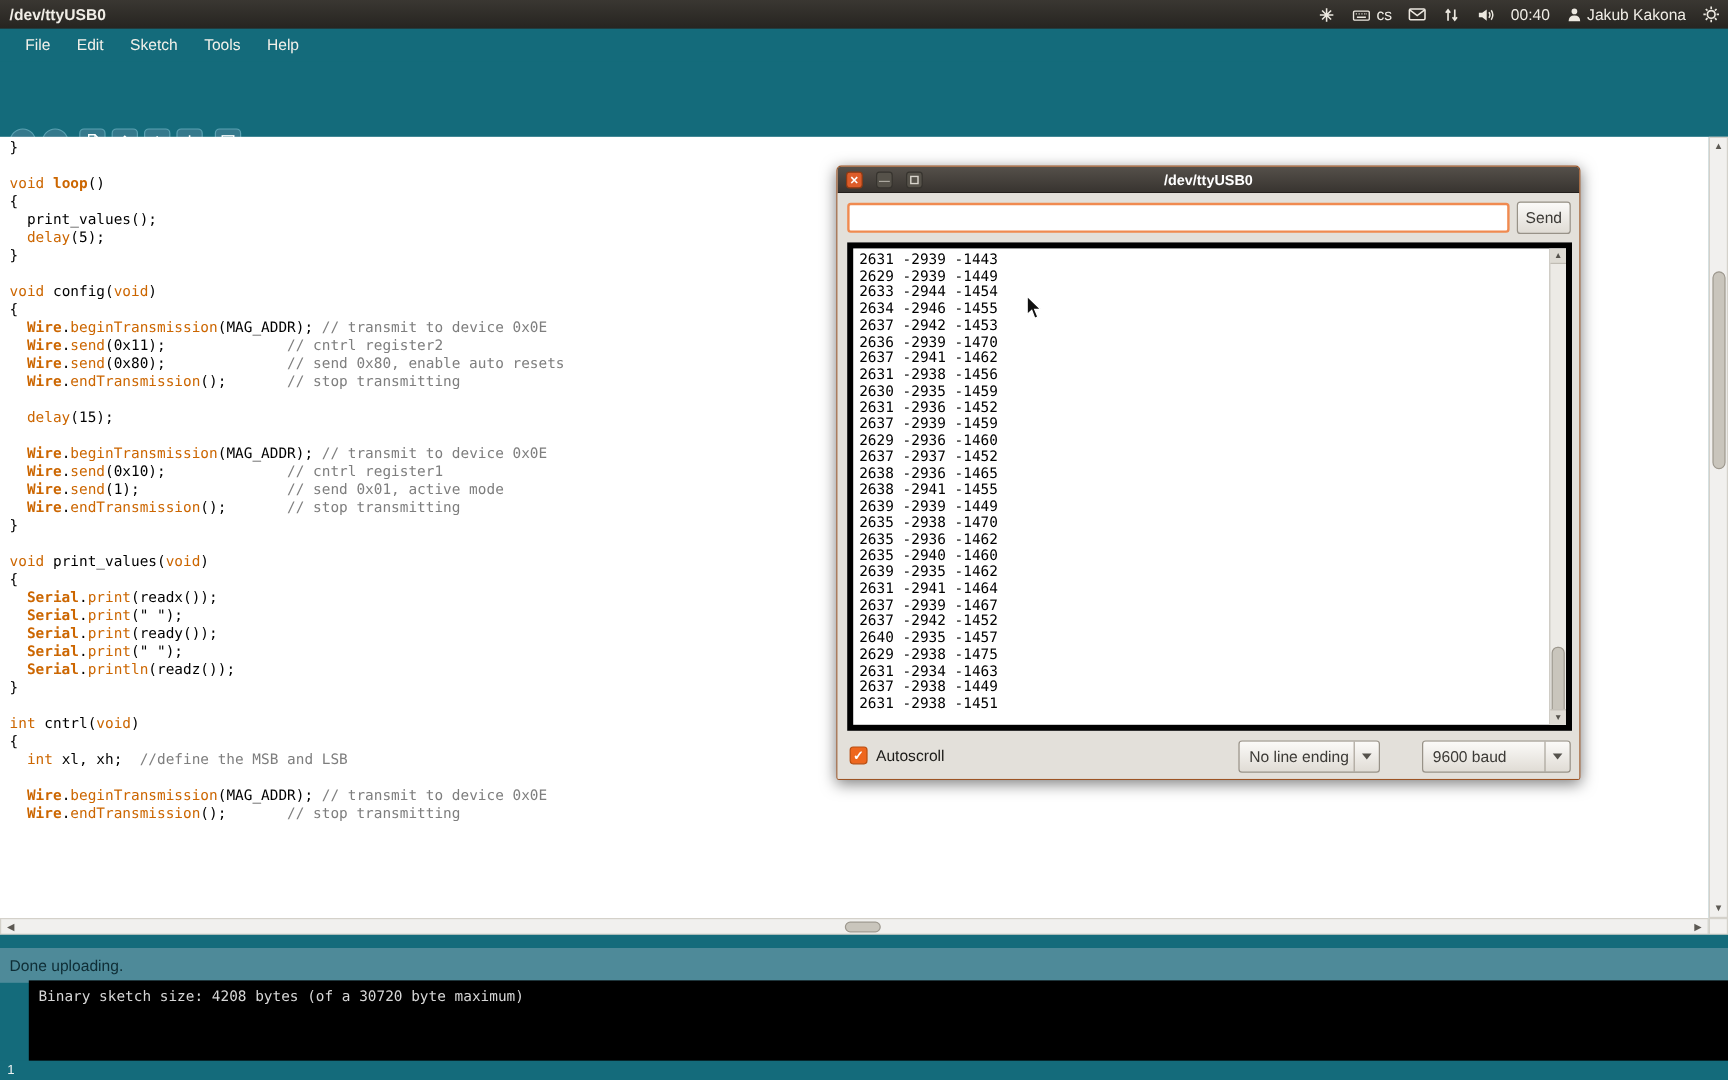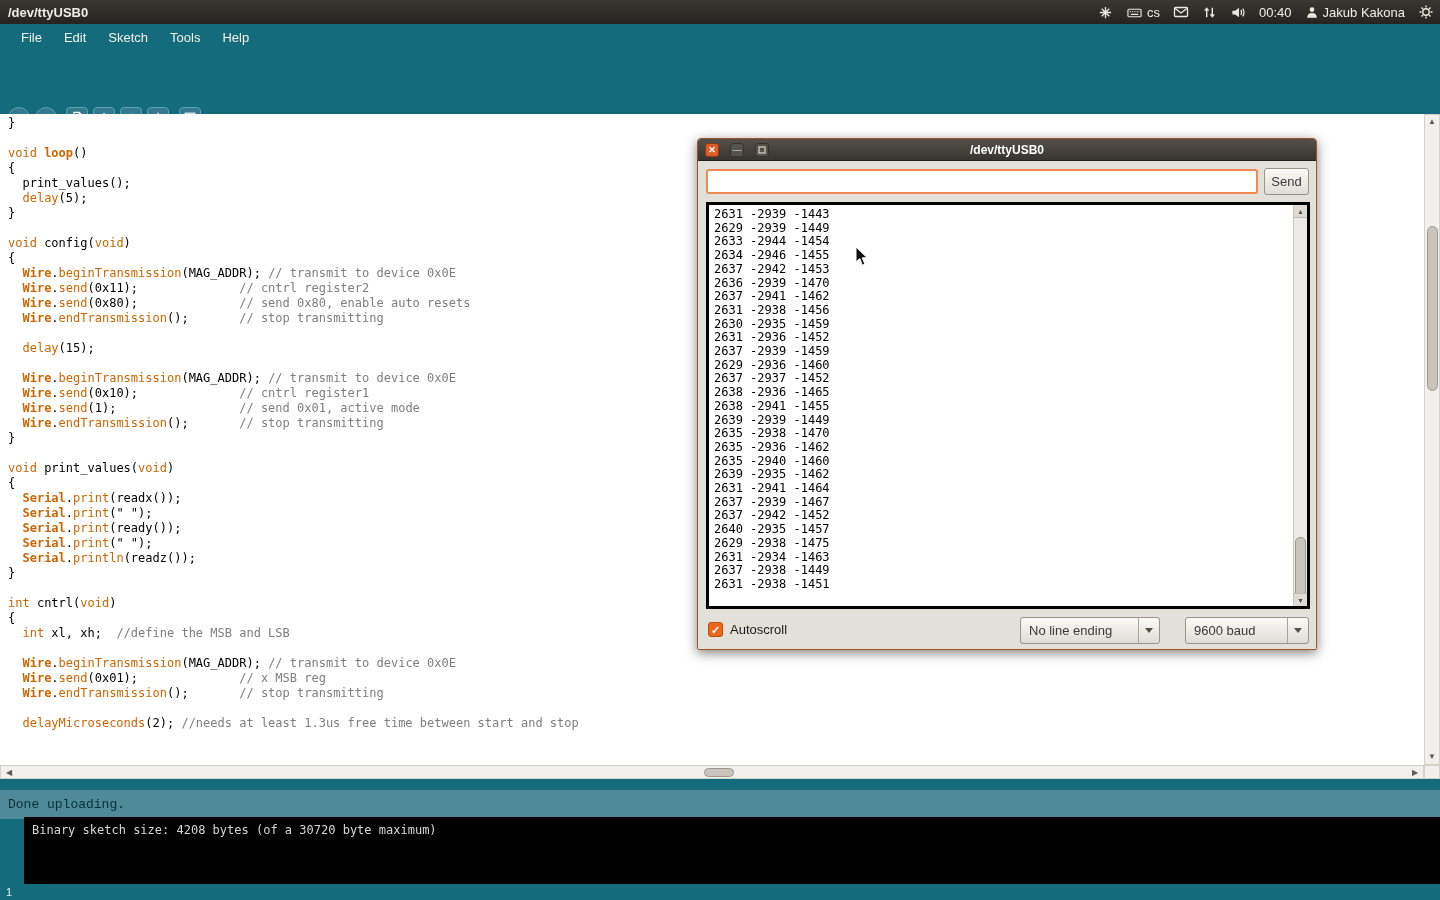--- a/index.html
+++ b/index.html
@@ -50,21 +50,21 @@
   #vscroll { left:1424px; top:114px; width:16px; height:651px; }
   #vscroll .sb-thumb { left:2px; width:11px; top:111px; height:165px; }
   #hscroll { left:0; top:765px; width:1424px; height:14px; }
   #hscroll .sb-thumb { top:2px; height:9px; left:703px; width:30px; }
   #sb-corner { position:absolute; left:1424px; top:765px; width:16px; height:14px; background:#f1f0ee; border:1px solid #d4d1ca; }
   .sb-arrow.h { width:14px; height:100%; line-height:14px; }
 
   
   #divider { position:absolute; left:0; top:779px; width:1440px; height:11px; background:#146b7b; }
   #statusbar { position:absolute; left:0; top:790px; width:1440px; height:29px; background:#4e8a99;
-               display:flex; align-items:center; color:#0e2d35; font-size:13px; padding-left:8px;font-family:Liberation Mono, monospace; }
+               display:flex; align-items:center; color:#0e2d35; font-size:13px; padding-left:8px; }
   #console { position:absolute; left:0; top:817px; width:1440px; height:67px; background:#000000;
              color:#d6d6d6; font-family:"DejaVu Sans Mono", monospace; font-size:12px; padding:6px 8px;margin-left:24px; }
   #footer { position:absolute; left:0; top:884px; width:1440px; height:16px; background:#146b7b;
             color:#eef2f2; font-size:11px; display:flex; align-items:center; padding-left:6px; }
 
   
   #serial-window { position:absolute; left:697px; top:138px; width:620px; height:512px;
                    border:1px solid #9c5425; border-radius:4px 4px 2px 2px;
                    box-shadow:0 3px 12px rgba(0,0,0,0.5); background:#e3e0da; z-index:50; }
   #sm-titlebar { position:absolute; left:0; top:0; right:0; height:22px;
@@ -77,21 +77,21 @@
   #wbtn-close { left:7px; background:#dd5c29; border:1px solid #8e3a13; color:#ffffff; font-weight:bold; }
   #wbtn-min { left:32px; background:#56524a; border:1px solid #36332e; color:#d9d5cd; }
   #wbtn-max { left:57px; background:#56524a; border:1px solid #36332e; color:#d9d5cd; }
   #sm-body { position:absolute; left:0; top:22px; right:0; bottom:0; background:#e3e0da; }
   #sm-input { position:absolute; left:8px; top:8px; width:552px; height:25px; background:#ffffff;
               border:2px solid #f08a50; border-radius:3px; font-size:13px; padding:0 5px; outline:none; }
   .gtk-btn { background:linear-gradient(#fbfaf8,#e0dcd5); border:1px solid #989288; border-radius:3px;
              color:#3c3a36; font-size:13px; }
   #sm-send { position:absolute; left:566px; top:7px; width:45px; height:27px; text-align:center; line-height:25px; }
   #sm-textwrap { position:absolute; left:8px; top:41px; width:604px; height:407px; background:#ffffff;
-                 border:3px solid #000000; overflow:hidden; }
+                 border:5px solid #000000; overflow:hidden; }
   #serial-output { position:absolute; left:0; top:0; right:14px; bottom:0; padding:3px 5px;
                    font-family:"DejaVu Sans Mono", monospace; font-size:12px; line-height:13.7px;
                    white-space:pre; color:#000000; }
   #sm-scroll { position:absolute; right:0; top:0; width:14px; bottom:0; background:#eceae6; border-left:1px solid #c9c5bd; }
   #sm-scroll .up, #sm-scroll .down { position:absolute; left:0; width:100%; height:13px; text-align:center;
                    font-size:7px; line-height:13px; color:#55524c; background:#dedbd4; }
   #sm-scroll .up { top:0; border-bottom:1px solid #c0bcb4; }
   #sm-scroll .down { bottom:0; border-top:1px solid #c0bcb4; }
   #sm-scroll .thumb { position:absolute; left:1px; width:11px; top:332px; height:60px;
                       background:#c9c5bc; border:1px solid #9d988e; border-radius:5px; }
@@ -99,21 +99,21 @@
   #sm-checkbox { position:absolute; left:10px; top:5px; width:15px; height:15px; background:#ee671e;
                  border:1px solid #b94e10; border-radius:3px; color:#ffffff; font-size:11px; font-weight:bold;
                  text-align:center; line-height:14px; }
   #sm-autoscroll-label { position:absolute; left:32px; top:5px; font-size:13px; color:#1c1b18; }
   .combo { position:absolute; top:0; height:27px; }
   .combo .txt { position:absolute; left:8px; top:0; line-height:26px; font-size:13px; color:#3c3a36; }
   .combo .arrow { position:absolute; right:0; top:0; width:21px; height:100%; border-left:1px solid #aaa49a;
                   display:flex; align-items:center; justify-content:center; }
   .combo .arrow span { width:0; height:0; border-left:4px solid transparent; border-right:4px solid transparent;
                        border-top:5px solid #55524c; }
-  #combo-ending { left:322px; width:140px; }
+  #combo-ending { left:334px; width:118px; }
   #combo-baud { left:487px; width:124px; }
 
   
   #cursor { position:absolute; left:855px; top:246px; z-index:99; }
 </style>
 </head>
 <body>
 
 <div id="screen">
 
@@ -252,24 +252,22 @@
         <div class="code-line"><span class="tk-p">  </span><span class="tk-b">Serial</span><span class="tk-p">.</span><span class="tk-o">print</span><span class="tk-p">(ready());</span></div>
         <div class="code-line"><span class="tk-p">  </span><span class="tk-b">Serial</span><span class="tk-p">.</span><span class="tk-o">print</span><span class="tk-p">(" ");</span></div>
         <div class="code-line"><span class="tk-p">  </span><span class="tk-b">Serial</span><span class="tk-p">.</span><span class="tk-o">println</span><span class="tk-p">(readz());</span></div>
         <div class="code-line"><span class="tk-p">}</span></div>
         <div class="code-line">&nbsp;</div>
         <div class="code-line"><span class="tk-o">int</span><span class="tk-p"> cntrl(</span><span class="tk-o">void</span><span class="tk-p">)</span></div>
         <div class="code-line"><span class="tk-p">{</span></div>
         <div class="code-line"><span class="tk-p">  </span><span class="tk-o">int</span><span class="tk-p"> xl, xh;  </span><span class="tk-c">//define the MSB and LSB</span></div>
         <div class="code-line">&nbsp;</div>
         <div class="code-line"><span class="tk-p">  </span><span class="tk-b">Wire</span><span class="tk-p">.</span><span class="tk-o">beginTransmission</span><span class="tk-p">(MAG_ADDR); </span><span class="tk-c">// transmit to device 0x0E</span></div>
-        <div class="code-line"><span class="tk-p">  </span><span class="tk-b">Wire</span><span class="tk-p">.</span><span class="tk-o">send</span><span class="tk-p">(0x01);              </span><span class="tk-c">// x MSB reg</span></div>
         <div class="code-line"><span class="tk-p">  </span><span class="tk-b">Wire</span><span class="tk-p">.</span><span class="tk-o">endTransmission</span><span class="tk-p">();       </span><span class="tk-c">// stop transmitting</span></div>
         <div class="code-line">&nbsp;</div>
-        <div class="code-line"><span class="tk-p">  </span><span class="tk-o">delayMicroseconds</span><span class="tk-p">(2); </span><span class="tk-c">//needs at least 1.3us free time between start and stop</span></div>
         <div class="code-line">&nbsp;</div>
       </div>
   </div>
 
   <div id="vscroll" class="sb-track">
     <div class="sb-arrow" style="top:1px">▲</div>
     <div class="sb-thumb"></div>
     <div class="sb-arrow" style="bottom:1px">▼</div>
   </div>
   <div id="hscroll" class="sb-track">

